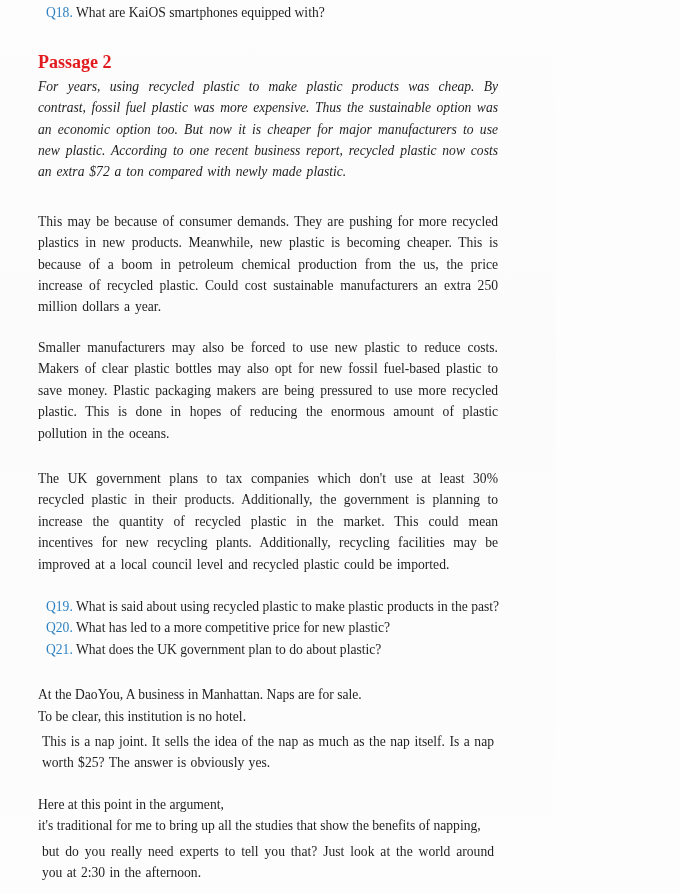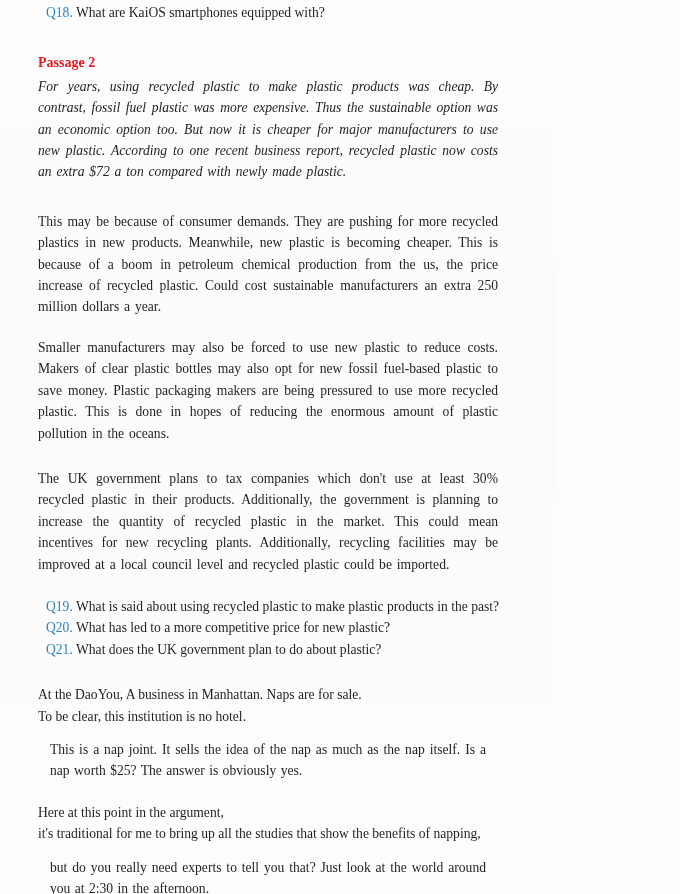--- a/index.html
+++ b/index.html
@@ -28,33 +28,33 @@
   .q-line {
     padding-left: 8px;
     white-space: nowrap;
   }
   .q-label {
     color: var(--q-blue);
   }
   .passage-heading {
     color: var(--head-red);
     font-weight: bold;
-    font-size: 14px;
+    font-size: 18px;
   }
   .para {
     margin: 0;
     text-align: justify;
     word-spacing: 1.5px;
   }
   .line {
     margin: 0;
     white-space: nowrap;
   }
   .wrap-line {
-    margin: 12px;
+    margin: 4px;
     text-align: justify;
     word-spacing: 1px;
   }
   
   #q18-line       { margin-top: 0; }
   #p2-heading     { margin-top: 29px; }
   #p2-para-0      { margin-top: 2px; font-style: italic; }
   #p2-para-1      { margin-top: 28px; }
   #p2-para-2      { margin-top: 19px; }
   #p2-para-3      { margin-top: 24px; }

